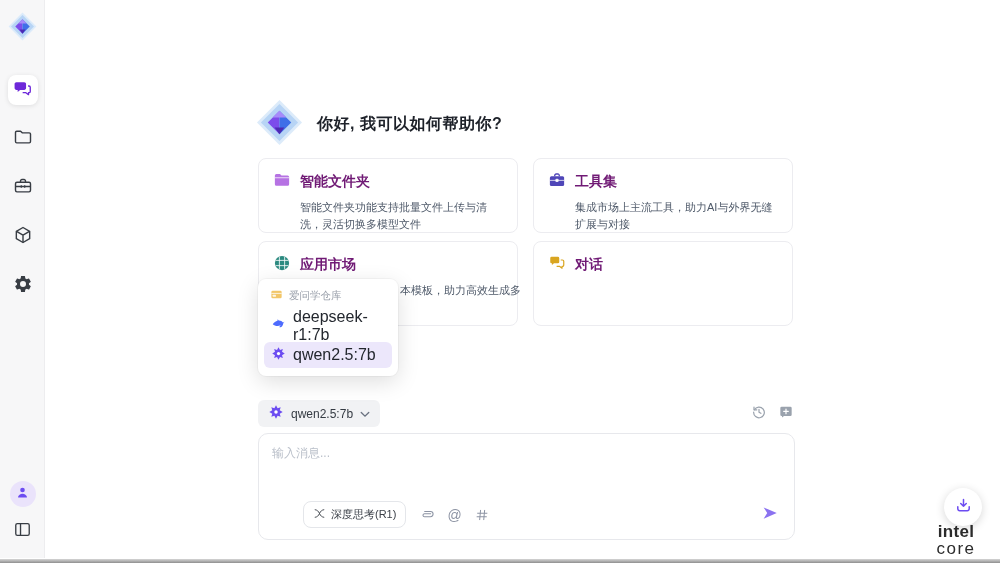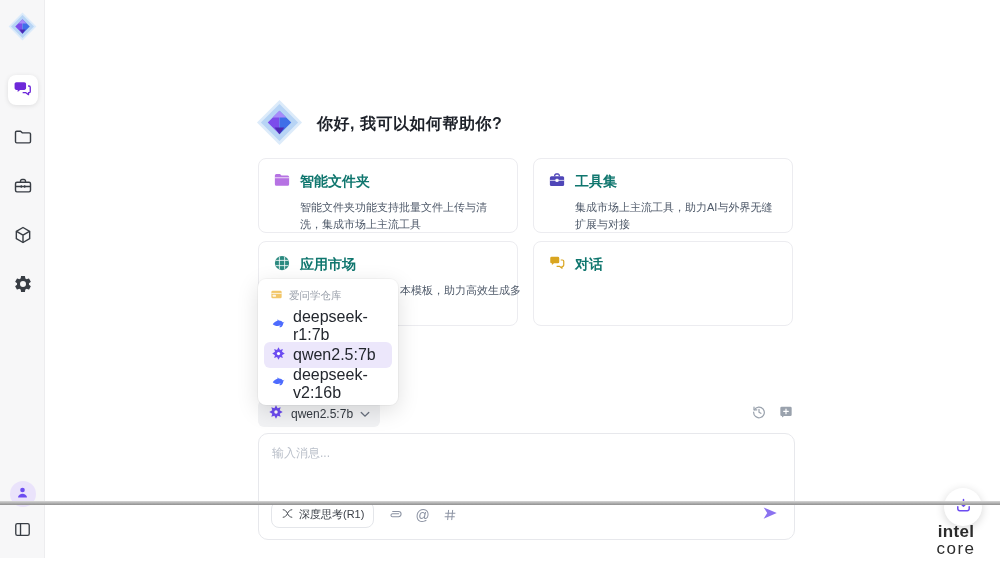--- a/index.html
+++ b/index.html
@@ -1,18 +1,18 @@
 <!DOCTYPE html>
 <html><head>
 <meta charset="utf-8">
 <style>
   * { margin:0; padding:0; box-sizing:border-box; }
   html,body { width:1000px; height:563px; overflow:hidden; background:#fff;
     font-family:"Liberation Sans", sans-serif; }
-  .stage { position:relative; width:1000px; height:505px; background:#ffffff; }
+  .stage { position:relative; width:1000px; height:563px; background:#ffffff; }
 
   
   .sidebar { position:absolute; left:0; top:0; width:45px; height:558px;
     background:#f7f7f8; border-right:1px solid #ededef; }
   .side-logo { position:absolute; top:12px; left:8px; width:29px; height:29px; }
   .nav { position:absolute; top:75px; left:0; width:45px; display:flex;
     flex-direction:column; align-items:center; gap:19px; }
   .nav-btn { width:30px; height:30px; display:flex; align-items:center;
     justify-content:center; border-radius:8px; cursor:pointer; }
   .nav-btn.active { background:#ffffff; box-shadow:0 1px 5px rgba(0,0,0,.10); }
@@ -26,21 +26,21 @@
     align-items:center; gap:14px; }
   .greeting-text { font-size:16px; font-weight:bold; color:#1d2129; letter-spacing:.5px; }
 
   
   .cards { position:absolute; left:258px; top:158px; width:535px; display:grid;
     grid-template-columns:260px 260px; grid-template-rows:75px 85px;
     column-gap:15px; row-gap:8px; }
   .card { background:#fff; border:1px solid #ececf0; border-radius:8px;
     padding:12px 14px; cursor:pointer; }
   .card-head { display:flex; align-items:center; gap:9px; }
-  .card-title { font-size:14px; font-weight:bold; color:#0f766e; }
+  .card-title { font-size:14px; font-weight:bold; color:#701a75; }
   .card-desc { margin:6px 0 0 27px; font-size:11px; line-height:1.55;
     color:#4e5969; }
   .desc-offset { display:inline-block; margin-left:100px; white-space:nowrap; }
 
   
   .dropdown { position:absolute; left:258px; top:279px; width:140px;
     background:#fff; border-radius:8px; padding:7px 6px 8px;
     box-shadow:0 6px 22px rgba(0,0,0,.13), 0 0 0 1px rgba(0,0,0,.03); z-index:30; }
   .dd-header { display:flex; align-items:flex-end; gap:6px; padding:2px 6px 7px;
     font-size:10.5px; color:#9aa0ab; }
@@ -59,21 +59,21 @@
   .composer { position:absolute; left:258px; top:433px; width:537px; height:107px;
     border:1px solid #e7e8ec; border-radius:10px; background:#fff;padding-left:40px; }
   .composer textarea { position:absolute; left:13px; top:11px; width:500px;
     height:42px; border:none; outline:none; resize:none; background:transparent;
     font-family:"Liberation Sans", sans-serif; font-size:12px; color:#333; }
   .composer textarea::placeholder { color:#b9bfc9; }
   .composer-toolbar { position:absolute; left:12px; bottom:11px; display:flex;
     align-items:center; gap:13px; }
   .deep-think { display:flex; align-items:center; gap:5px; border:1px solid #e4e6ea;
     border-radius:8px; padding:5px 9px; font-size:11px; color:#3a3f47;
-    background:#fff; cursor:pointer; }
+    background:#fff; cursor:pointer;margin-left:32px; }
   .tool-ico { color:#8c93a3; display:flex; align-items:center; cursor:pointer; }
   .at-glyph { font-size:14px; color:#8c93a3; }
   .send-btn { position:absolute; right:15px; bottom:13px; cursor:pointer; }
 
   
   .fab { position:absolute; left:944px; top:488px; width:38px; height:38px;
     border-radius:50%; background:#fff; box-shadow:0 2px 10px rgba(0,0,0,.16);
     display:flex; align-items:center; justify-content:center; cursor:pointer; }
   .intel { position:absolute; left:916px; top:523px; width:80px; text-align:center;
     color:#2b2b2b; line-height:1; }
@@ -182,21 +182,21 @@
     <div class="card">
       <div class="card-head">
         <span>
           <svg viewBox="0 0 24 24" width="18" height="18">
             <path d="M2.5 6A2 2 0 0 1 4.5 4h4.8l2 2h8.2a2 2 0 0 1 2 2v9.5a2 2 0 0 1-2 2h-15a2 2 0 0 1-2-2V6z" fill="#b672e3"></path>
             <path d="M2.5 9h19" stroke="#fff" stroke-width="1"></path>
           </svg>
         </span>
         <span class="card-title">智能文件夹</span>
       </div>
-      <div class="card-desc">智能文件夹功能支持批量文件上传与清洗，集成市场上主流工具</div>
+      <div class="card-desc">智能文件夹功能支持批量文件上传与清洗，灵活切换多模型文件</div>
     </div>
 
     <div class="card">
       <div class="card-head">
         <span>
           <svg viewBox="0 0 24 24" width="18" height="18">
             <rect x="2.5" y="7" width="19" height="13" rx="2" fill="#4f46b8"></rect>
             <path d="M9 7V5.8A1.8 1.8 0 0 1 10.8 4h2.4A1.8 1.8 0 0 1 15 5.8V7" stroke="#4f46b8" stroke-width="1.8" fill="none"></path>
             <path d="M2.5 12.5h19M10.5 11h3v3h-3z" stroke="#fff" stroke-width="1" fill="#fff"></path>
           </svg>
@@ -253,28 +253,20 @@
     </div>
     <div class="dd-item selected">
       <span>
         <svg viewBox="0 0 24 24" width="15" height="15">
           <path d="M12 2l2.4 4.3L19 4.9l-1.4 4.4L22 12l-4.4 2.7L19 19.1l-4.6-1.4L12 22l-2.4-4.3L5 19.1l1.4-4.4L2 12l4.4-2.7L5 4.9l4.6 1.4L12 2z" fill="#6C4CF1"></path>
           <circle cx="12" cy="12" r="2.6" fill="#fff"></circle>
         </svg>
       </span>
       <span>qwen2.5:7b</span>
     </div>
-    <div class="dd-item">
-      <span>
-        <svg viewBox="0 0 24 24" width="15" height="15">
-          <path d="M21.5 7.3c-.6.9-1.4 1.4-2.3 1.5-1.5-2.2-4-3.5-6.9-3.3-.4-.9-1.2-1.5-2.3-1.6.4.6.5 1.2.4 1.9-2.9.8-5.7 2.7-7.6 5.6 2 1.8 4.7 2.9 7.6 2.9 1.7 0 3.4-.4 4.9-1.1-.4 1.2-1.2 2.2-2.2 2.8.9.4 2.1.4 3.1-.1 1.9-1 3.2-3.1 3.3-5.6 1-.6 1.7-1.7 2-3z" fill="#4d6bfe"></path>
-        </svg>
-      </span>
-      <span>deepseek-v2:16b</span>
-    </div>
   </div>
 
   <div class="model-pill">
     <span>
       <svg viewBox="0 0 24 24" width="16" height="16">
         <path d="M12 2l2.4 4.3L19 4.9l-1.4 4.4L22 12l-4.4 2.7L19 19.1l-4.6-1.4L12 22l-2.4-4.3L5 19.1l1.4-4.4L2 12l4.4-2.7L5 4.9l4.6 1.4L12 2z" fill="#6C4CF1"></path>
         <circle cx="12" cy="12" r="2.6" fill="#fff"></circle>
       </svg>
     </span>
     <span>qwen2.5:7b</span>

